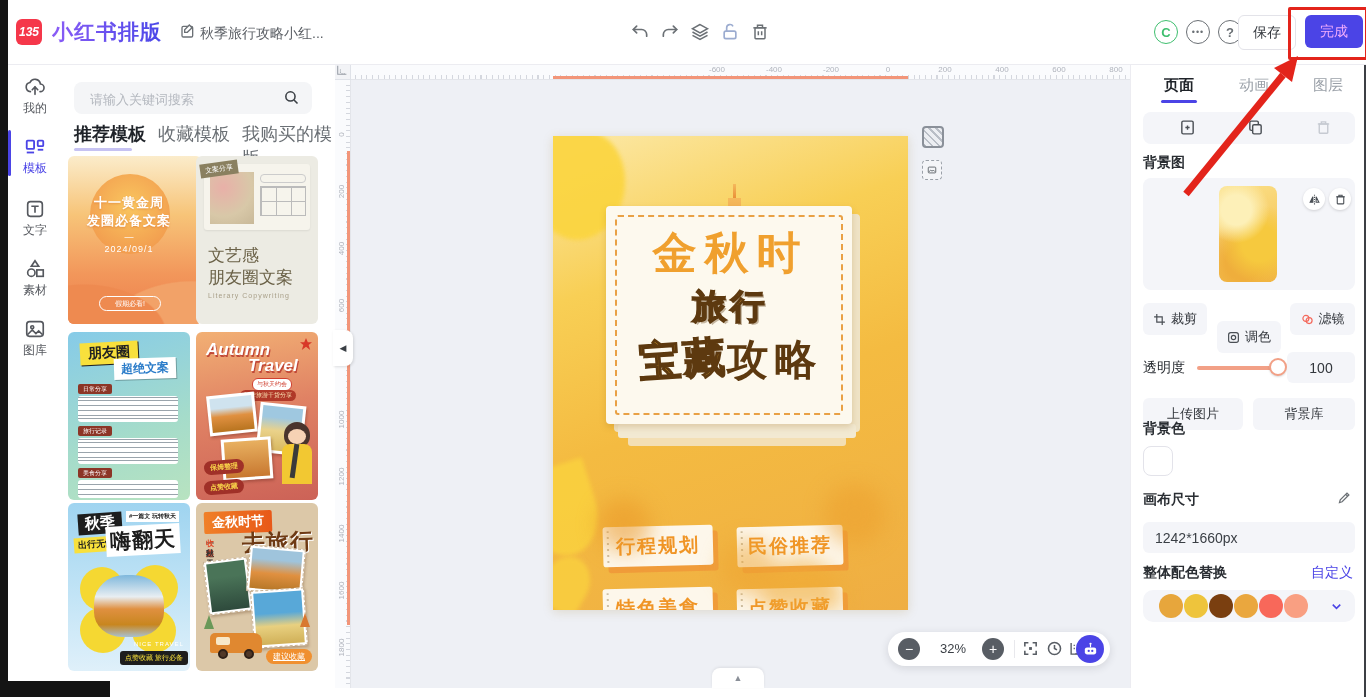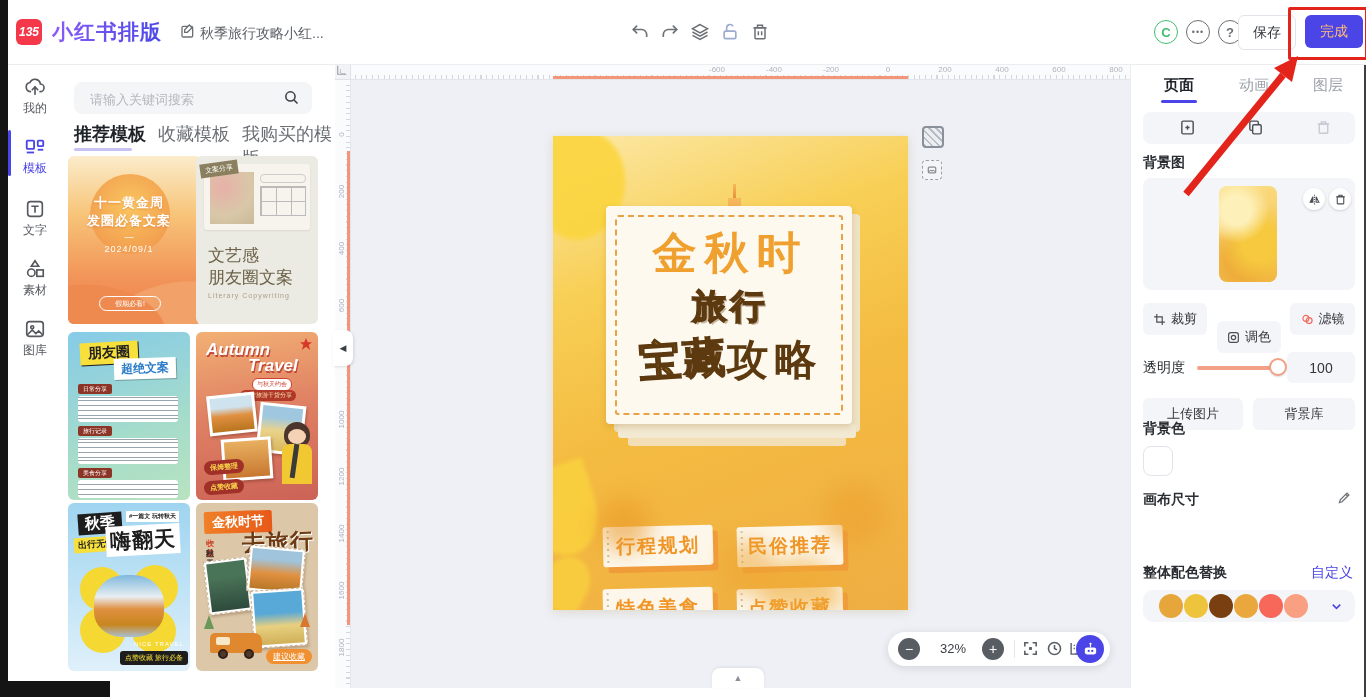--- a/index.html
+++ b/index.html
@@ -22,21 +22,21 @@
         font-weight:bold;font-size:12px;font-style:italic;display:flex;align-items:center;justify-content:center;}
   #app-title{left:44px;top:18px;font-size:21px;font-weight:bold;letter-spacing:1px;
         background:linear-gradient(90deg,#8a5cf6,#4a47e8);-webkit-background-clip:text;background-clip:text;color:transparent;}
   #doc-edit{left:172px;top:23px;color:#6b7075;}
   #doc-title{left:192px;top:25px;font-size:14px;color:#5c6066;}
   .tb-ic{top:22px;width:20px;height:20px;color:#6b7075;}
   .round-ic{top:20px;width:22px;height:22px;border-radius:50%;display:flex;align-items:center;justify-content:center;font-size:13px;}
   #btn-save{left:1230px;top:15px;width:56px;height:33px;background:#fff;border:1px solid #e3e3e9;border-radius:6px;
         font-size:14px;color:#33373d;display:flex;align-items:center;justify-content:center;}
   #btn-done{left:1297px;top:15px;width:58px;height:33px;background:#4b44e6;border-radius:6px;
-        font-size:14px;color:#fdba74;display:flex;align-items:center;justify-content:center;}
+        font-size:14px;color:#f0abfc;display:flex;align-items:center;justify-content:center;}
 
   
   #rail{left:8px;top:64px;width:54px;height:624px;background:#fff;border-right:1px solid #ececf1;}
   .rail-item{position:absolute;left:0;width:54px;text-align:center;color:#55585e;}
   .rail-item .lbl{display:block;font-size:12px;margin-top:2px;}
   .rail-item svg{margin:0 auto;}
   .rail-item.active{color:#4b44e6;}
   #rail-indicator{left:0;width:3px;background:#4b44e6;border-radius:2px;}
 
   
@@ -645,20 +645,21 @@
     <div class="sec-label" style="top:356px">背景色</div>
     <div id="bgcolor-swatch" class="abs"></div>
 
     <div class="sec-label" style="top:427px">画布尺寸</div>
     <span class="ic abs" style="left:206px;top:426px;color:#6b7075">
       <svg width="15" height="15" viewBox="0 0 24 24" fill="none" stroke="currentColor" stroke-width="2">
           <path d="m4 20 1.2-4.2L16 5l3 3L8.2 18.8z"></path>
           <path d="m14 7 3 3"></path>
         </svg>
     </span>
+    <div id="size-input" class="abs">1242*1660px</div>
 
     <div class="sec-label" style="top:500px">整体配色替换</div>
     <span id="custom-link">自定义</span>
 
     <div id="palette-bar" class="abs">
       <div class="swatch" style="left: 16px; background: rgb(231, 166, 60);"></div>
       <div class="swatch" style="left: 41px; background: rgb(238, 196, 60);"></div>
       <div class="swatch" style="left: 66px; background: rgb(122, 63, 16);"></div>
       <div class="swatch" style="left: 91px; background: rgb(234, 167, 62);"></div>
       <div class="swatch" style="left: 116px; background: rgb(248, 104, 90);"></div>

